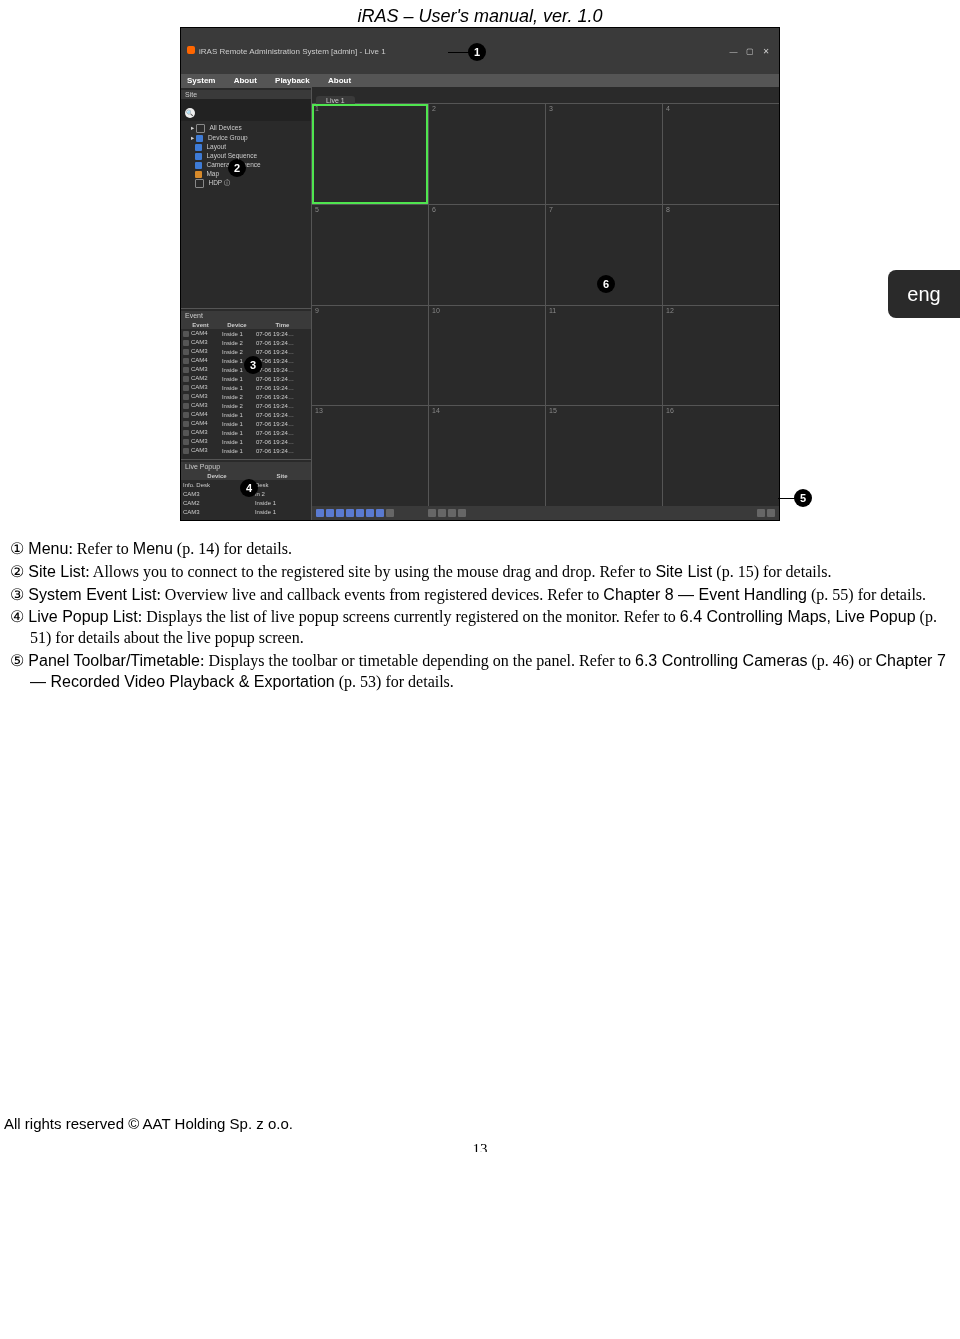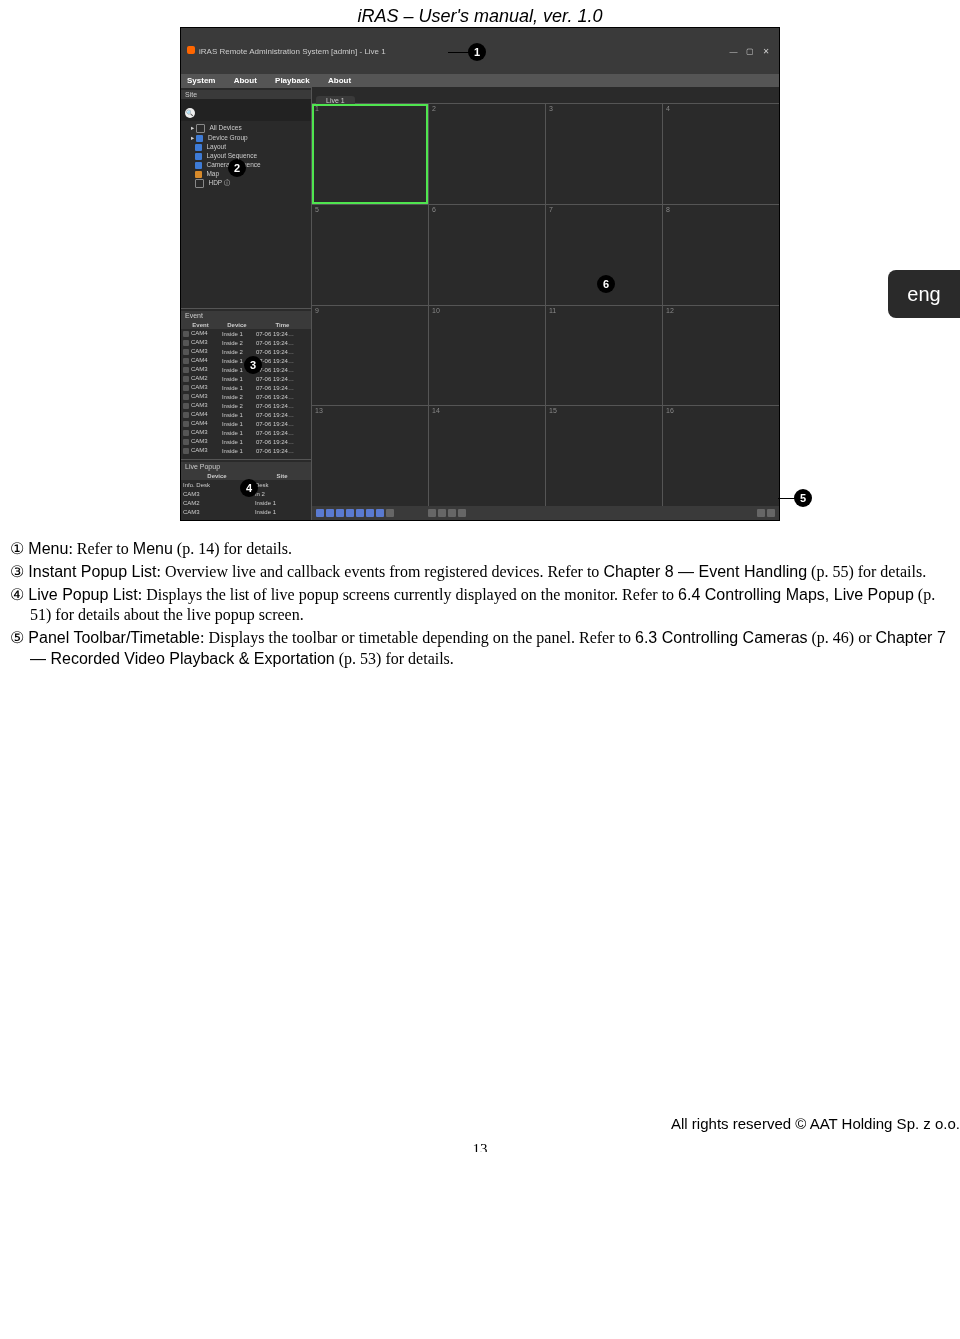--- a/index.html
+++ b/index.html
@@ -234,22 +234,22 @@
   .desc-item .label {
     font-family: Arial, Helvetica, sans-serif;
   }
   .desc-item .ref {
     font-family: Arial, Helvetica, sans-serif;
   }
 
   .footer {
     position:absolute;
     bottom:20px;
-    left:12px; right:0;
-    text-align:right;
+    left:4px; right:0;
+    text-align:left;
     font-family: Arial, Helvetica, sans-serif;
     font-size:15px;
   }
   .page-num {
     position:absolute;
     bottom:-6px;
     left:0;right:0;
     text-align:center;
     font-family:"Times New Roman", serif;
     font-size:15px;
@@ -501,20 +501,21 @@
     <div class="callout" style="top:452px;left:60px;">4</div>
 
     <div class="callout-line" style="top:471px;left:598px;width:19px;"></div>
     <div class="callout" style="top:462px;left:614px;">5</div>
 
     <div class="callout" style="top:248px;left:417px;">6</div>
   </div>
 
   <div class="descriptions" id="descriptions">
       <div class="desc-item"><span class="num">①</span> <span class="label">Menu</span><span>: Refer to </span><span class="ref">Menu</span><span> (p. 14) for details.</span></div>
-      <div class="desc-item"><span class="num">③</span> <span class="label">Instant Popup List</span><span>: Overview live and callback events from registered devices.  Refer to </span><span class="ref">Chapter 8 — Event Handling</span><span> (p. 55) for details.</span></div>
-      <div class="desc-item"><span class="num">④</span> <span class="label">Live Popup List</span><span>: Displays the list of live popup screens currently displayed on the monitor.  Refer to </span><span class="ref">6.4 Controlling Maps, Live Popup</span><span> (p. 51) for details about the live popup screen.</span></div>
+      <div class="desc-item"><span class="num">②</span> <span class="label">Site List</span><span>: Allows you to connect to the registered site by using the mouse drag and drop.  Refer to </span><span class="ref">Site List</span><span> (p. 15) for details.</span></div>
+      <div class="desc-item"><span class="num">③</span> <span class="label">System Event List</span><span>: Overview live and callback events from registered devices.  Refer to </span><span class="ref">Chapter 8 — Event Handling</span><span> (p. 55) for details.</span></div>
+      <div class="desc-item"><span class="num">④</span> <span class="label">Live Popup List</span><span>: Displays the list of live popup screens currently registered on the monitor.  Refer to </span><span class="ref">6.4 Controlling Maps, Live Popup</span><span> (p. 51) for details about the live popup screen.</span></div>
       <div class="desc-item"><span class="num">⑤</span> <span class="label">Panel Toolbar/Timetable</span><span>: Displays the toolbar or timetable depending on the panel.  Refer to </span><span class="ref">6.3 Controlling Cameras</span><span> (p. 46) or </span><span class="ref">Chapter 7 — Recorded Video Playback &amp; Exportation</span><span> (p. 53) for details.</span></div>
     </div>
 
   <div class="footer">All rights reserved © AAT Holding Sp. z o.o.</div>
   <div class="page-num">13</div>
 </div>
 
 </body></html>

